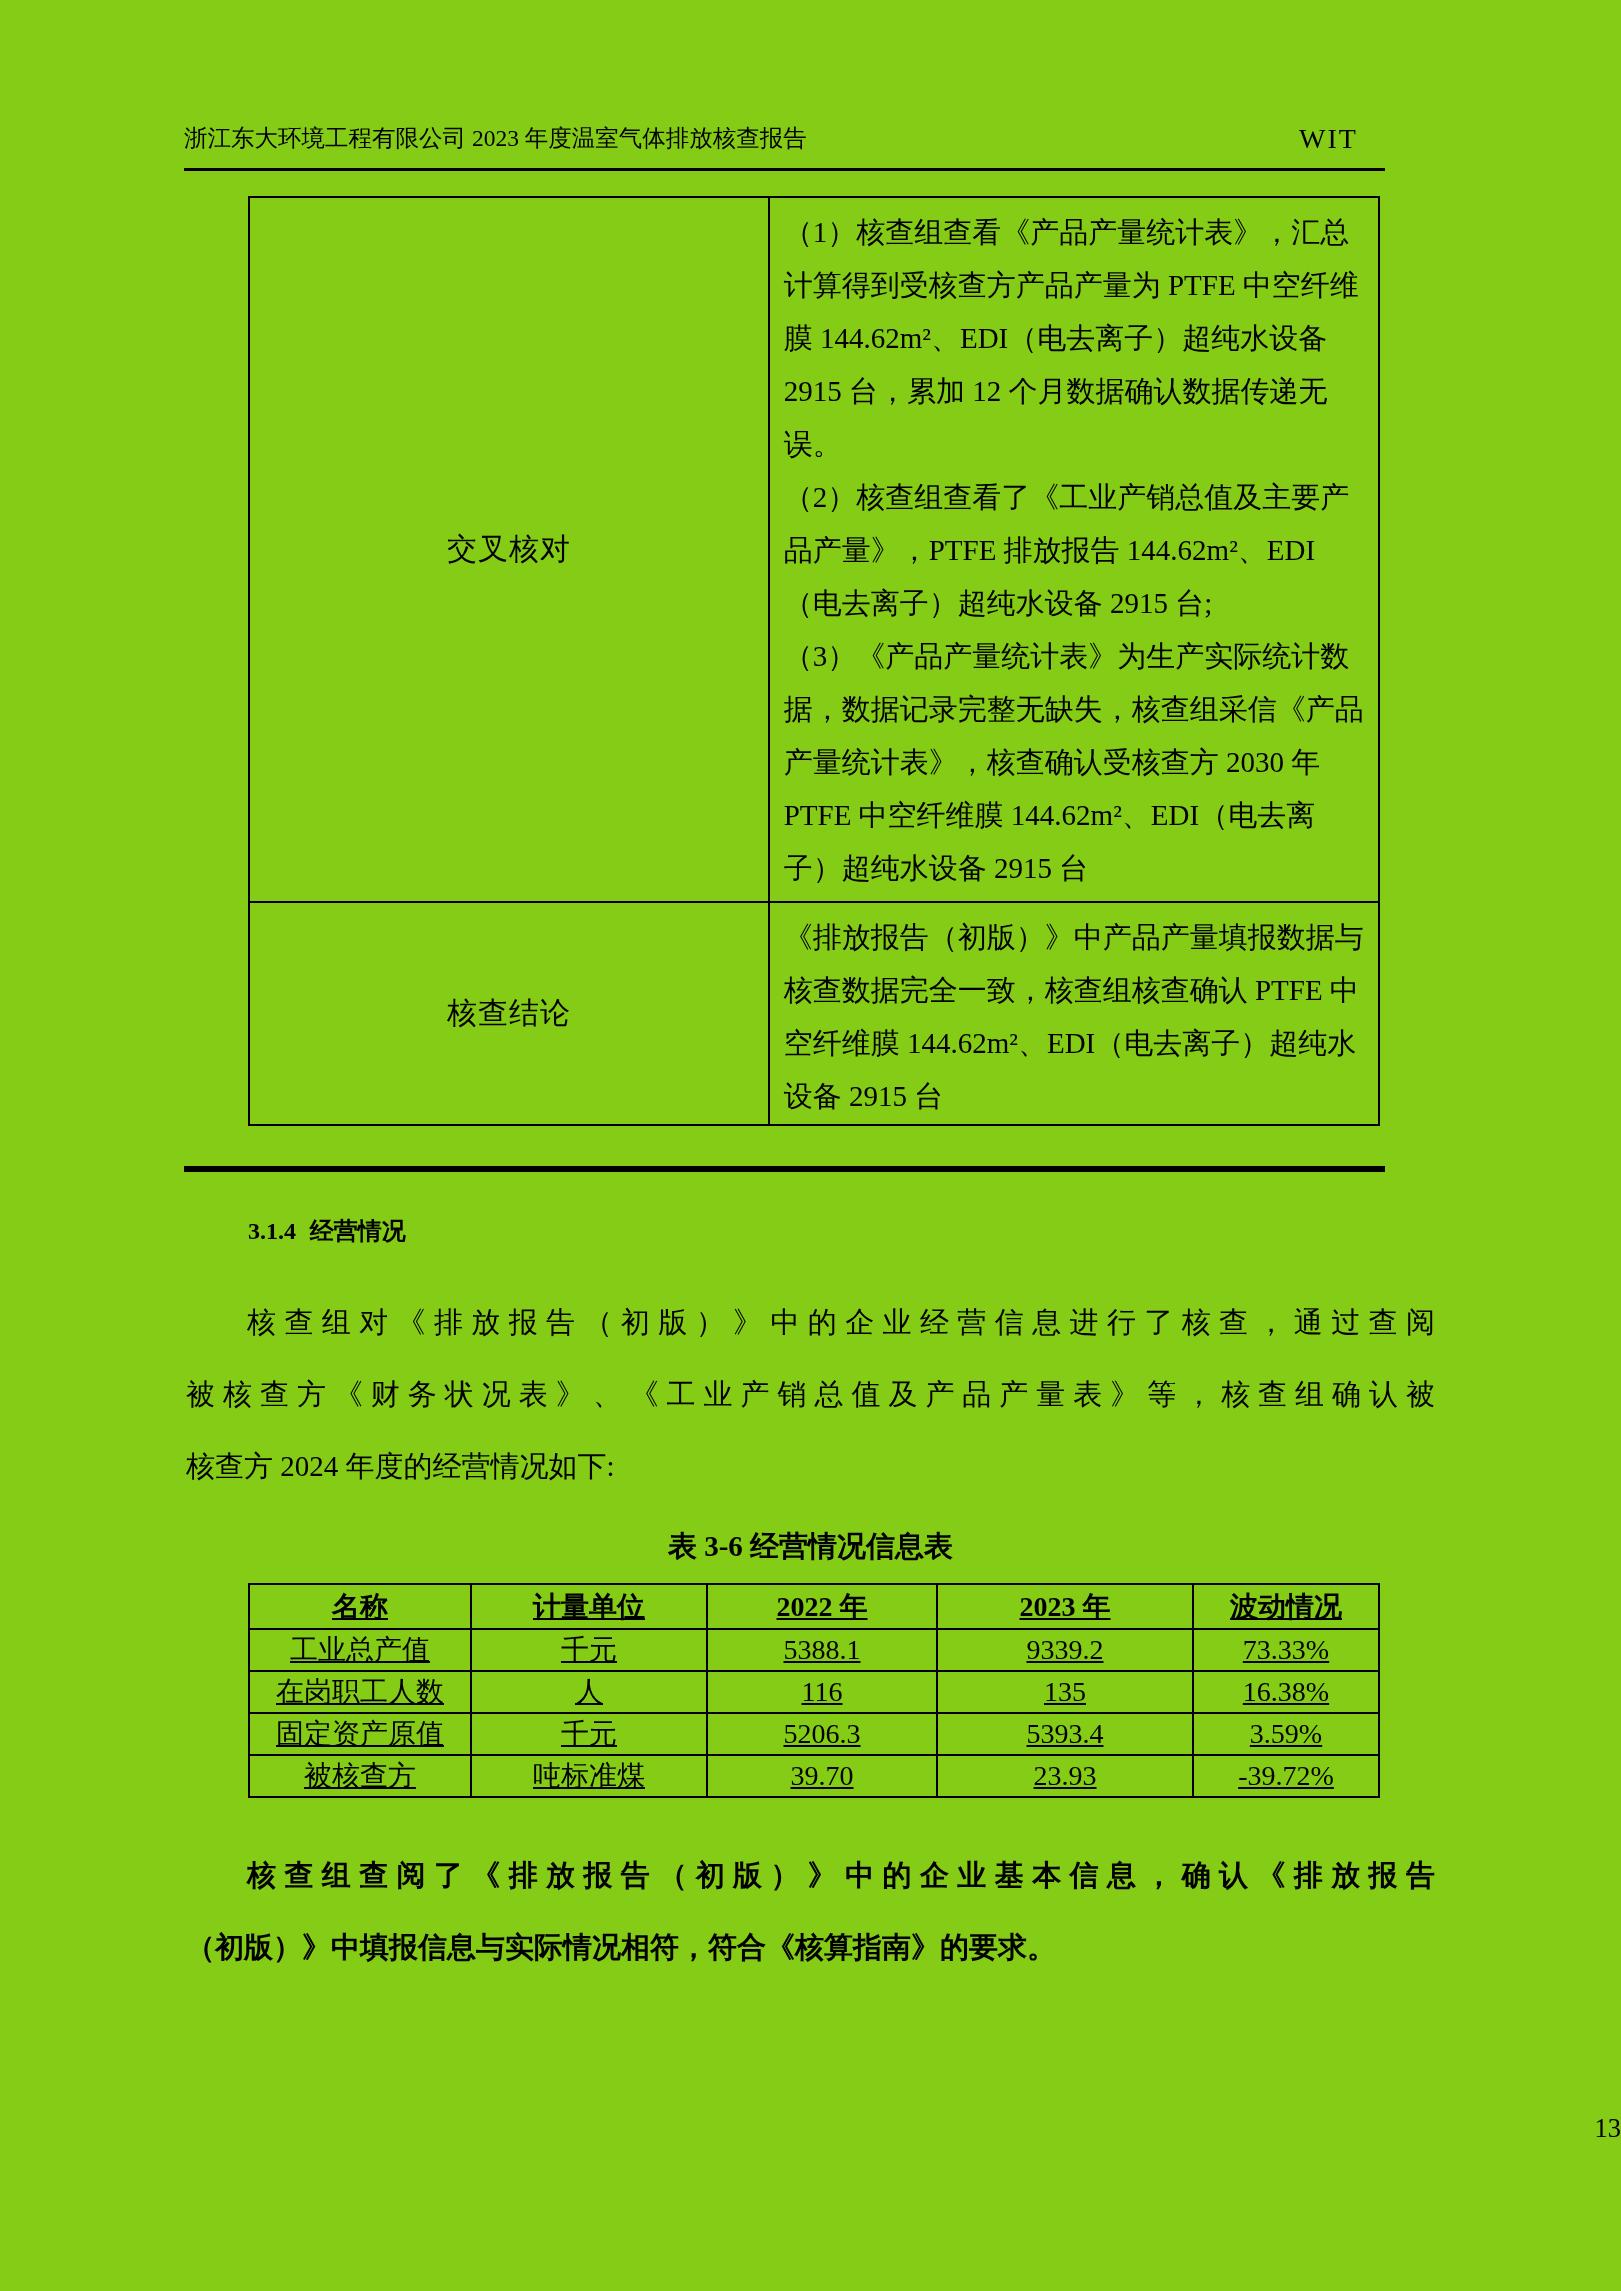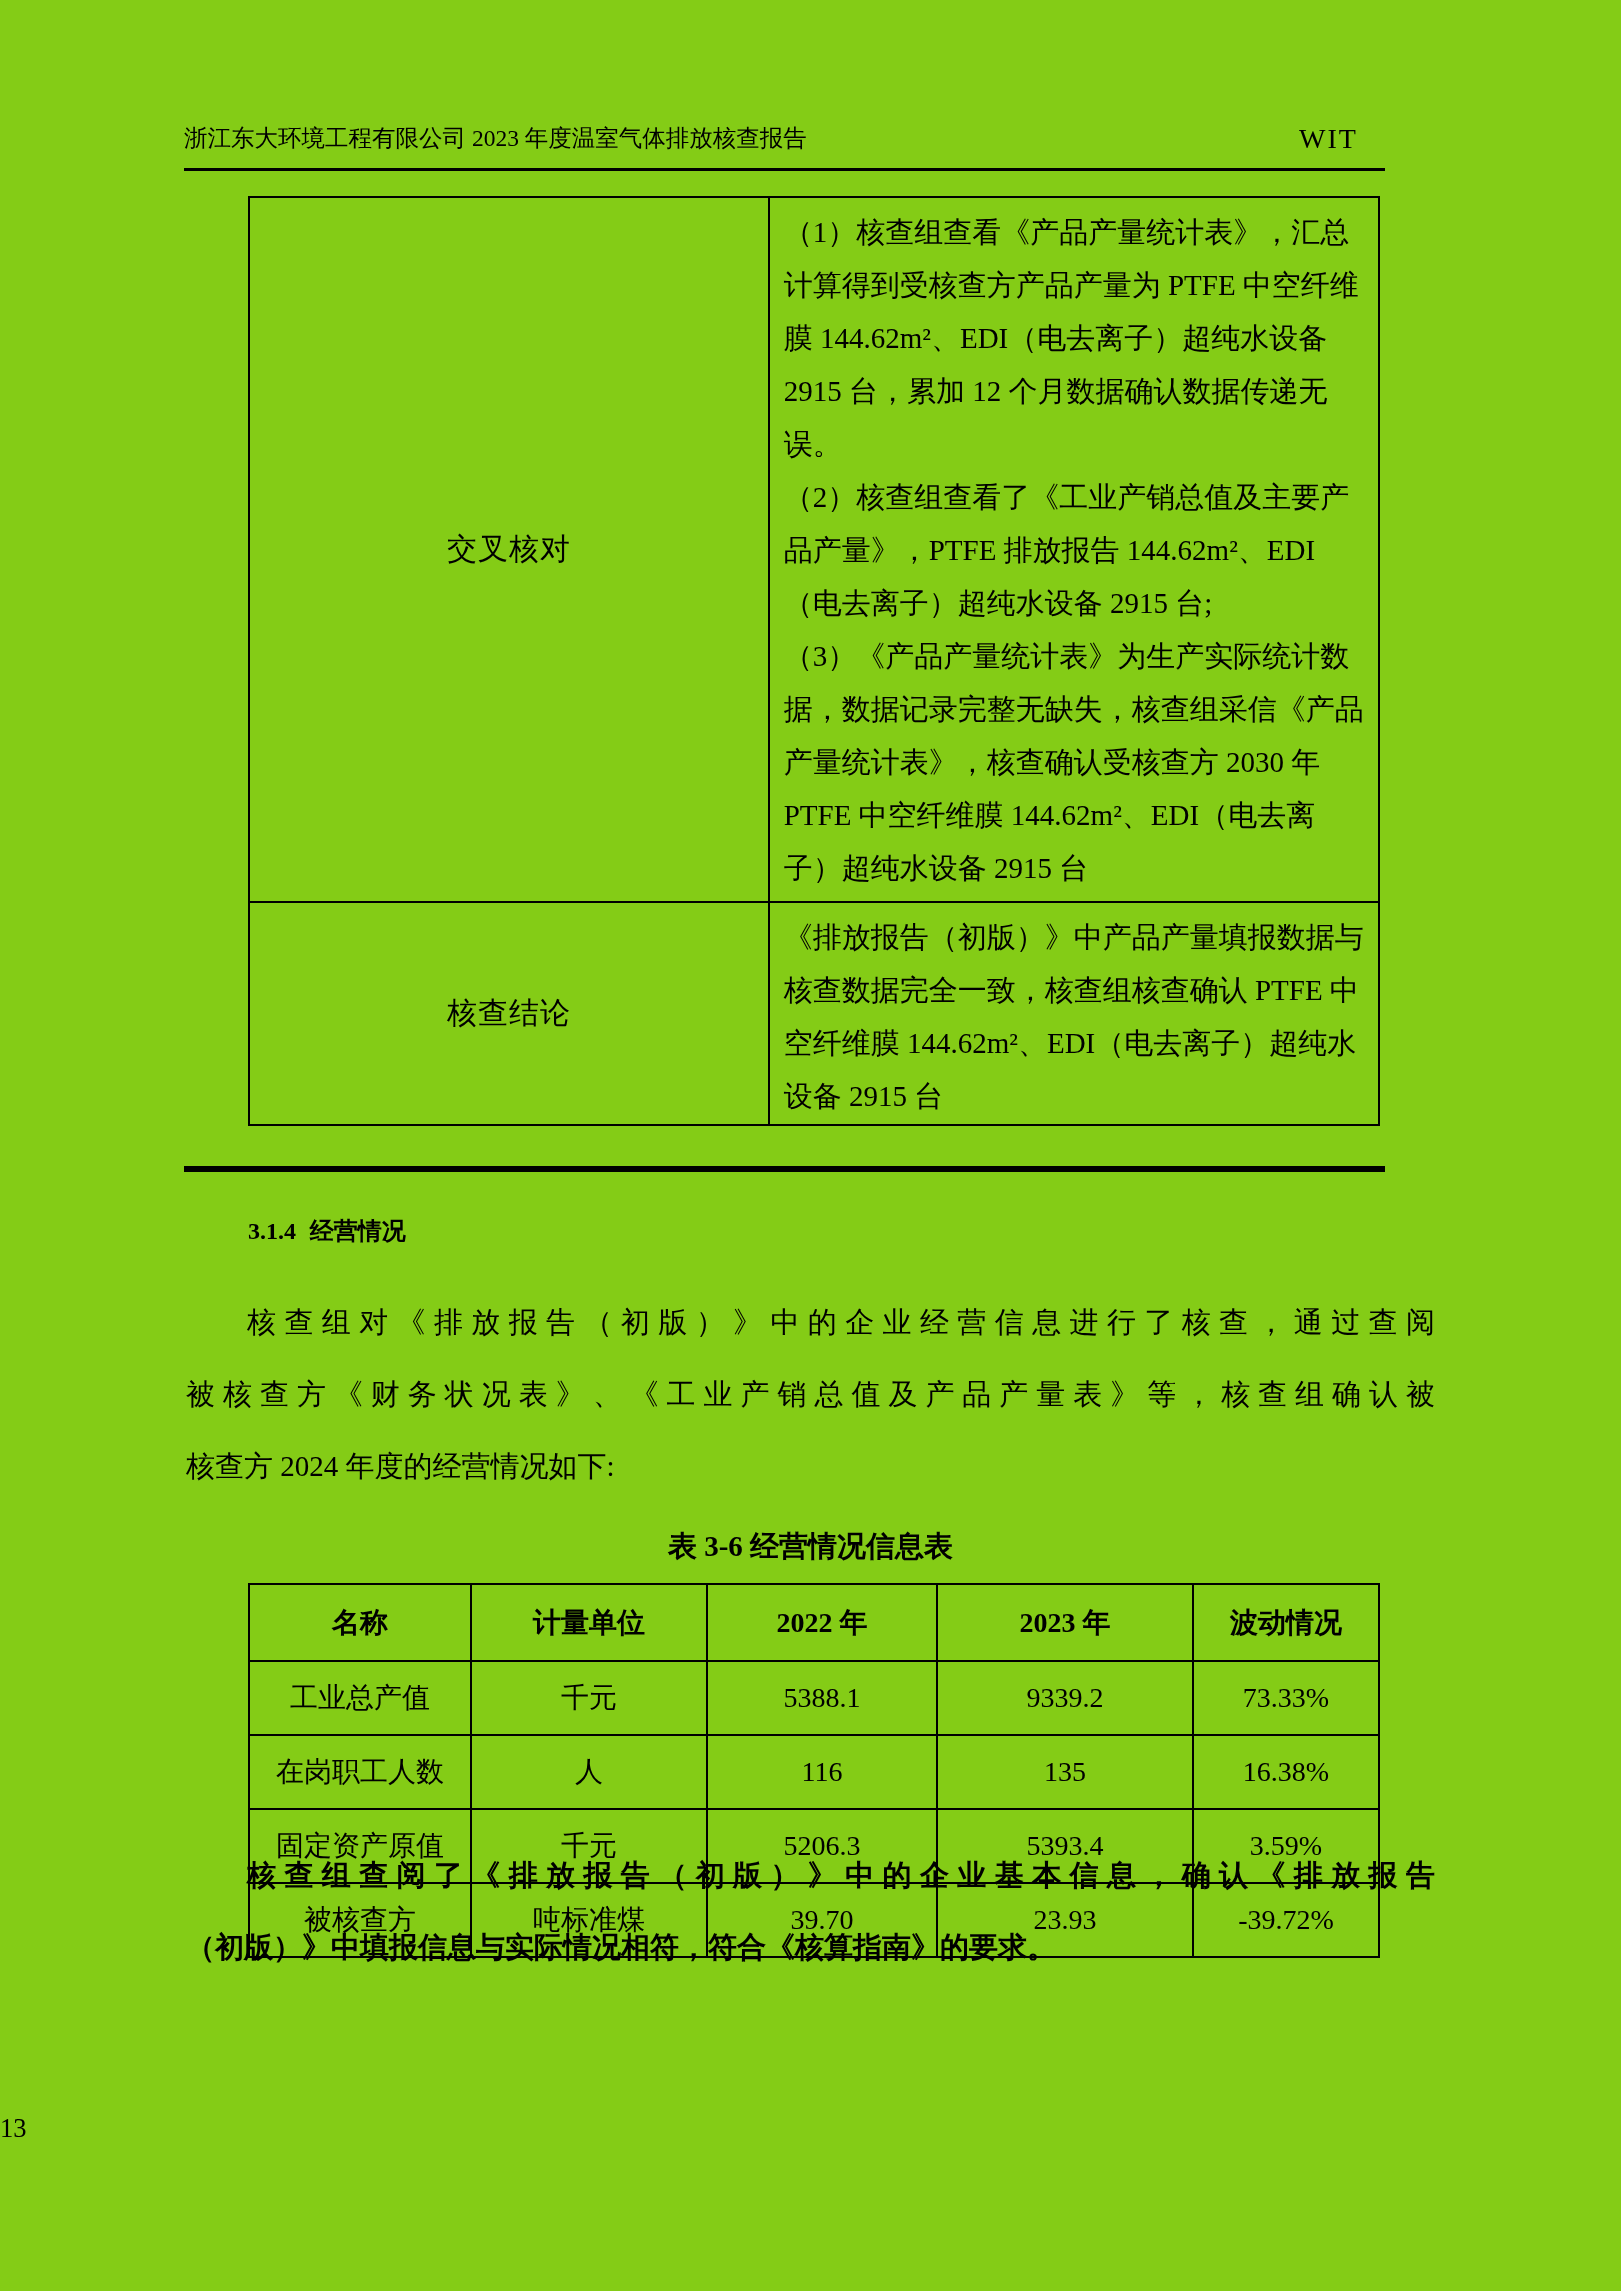--- a/index.html
+++ b/index.html
@@ -47,29 +47,29 @@
   .tcaption {
     position:absolute; left:186px; top:1529px; width:1249px;
     text-align:center; font-size:29px; font-weight:bold; line-height:35px;
   }
   .btable {
     position:absolute; left:248px; top:1583px;
     border-collapse:collapse; table-layout:fixed;
   }
   .btable th, .btable td {
     border:2.9px solid #000; text-align:center; vertical-align:middle;
-    font-size:28px; padding:16px;
+    font-size:28px; padding:0;text-decoration:underline;
   }
   .btable th { height:43px; font-weight:bold; }
   .btable td { height:40px; font-weight:normal; }
 
   
   .page-number {
     position:absolute; left:0; top:2112px; width:1621px;
-    text-align:left; font-size:26.5px; line-height:33px;
+    text-align:right; font-size:26.5px; line-height:33px;
   }
 </style>
 </head>
 <body>
 
 <div class="page">
 
   <div class="header-title">浙江东大环境工程有限公司 2023 年度温室气体排放核查报告</div>
   <div class="header-logo">WIT</div>
   <div class="header-rule"></div>

